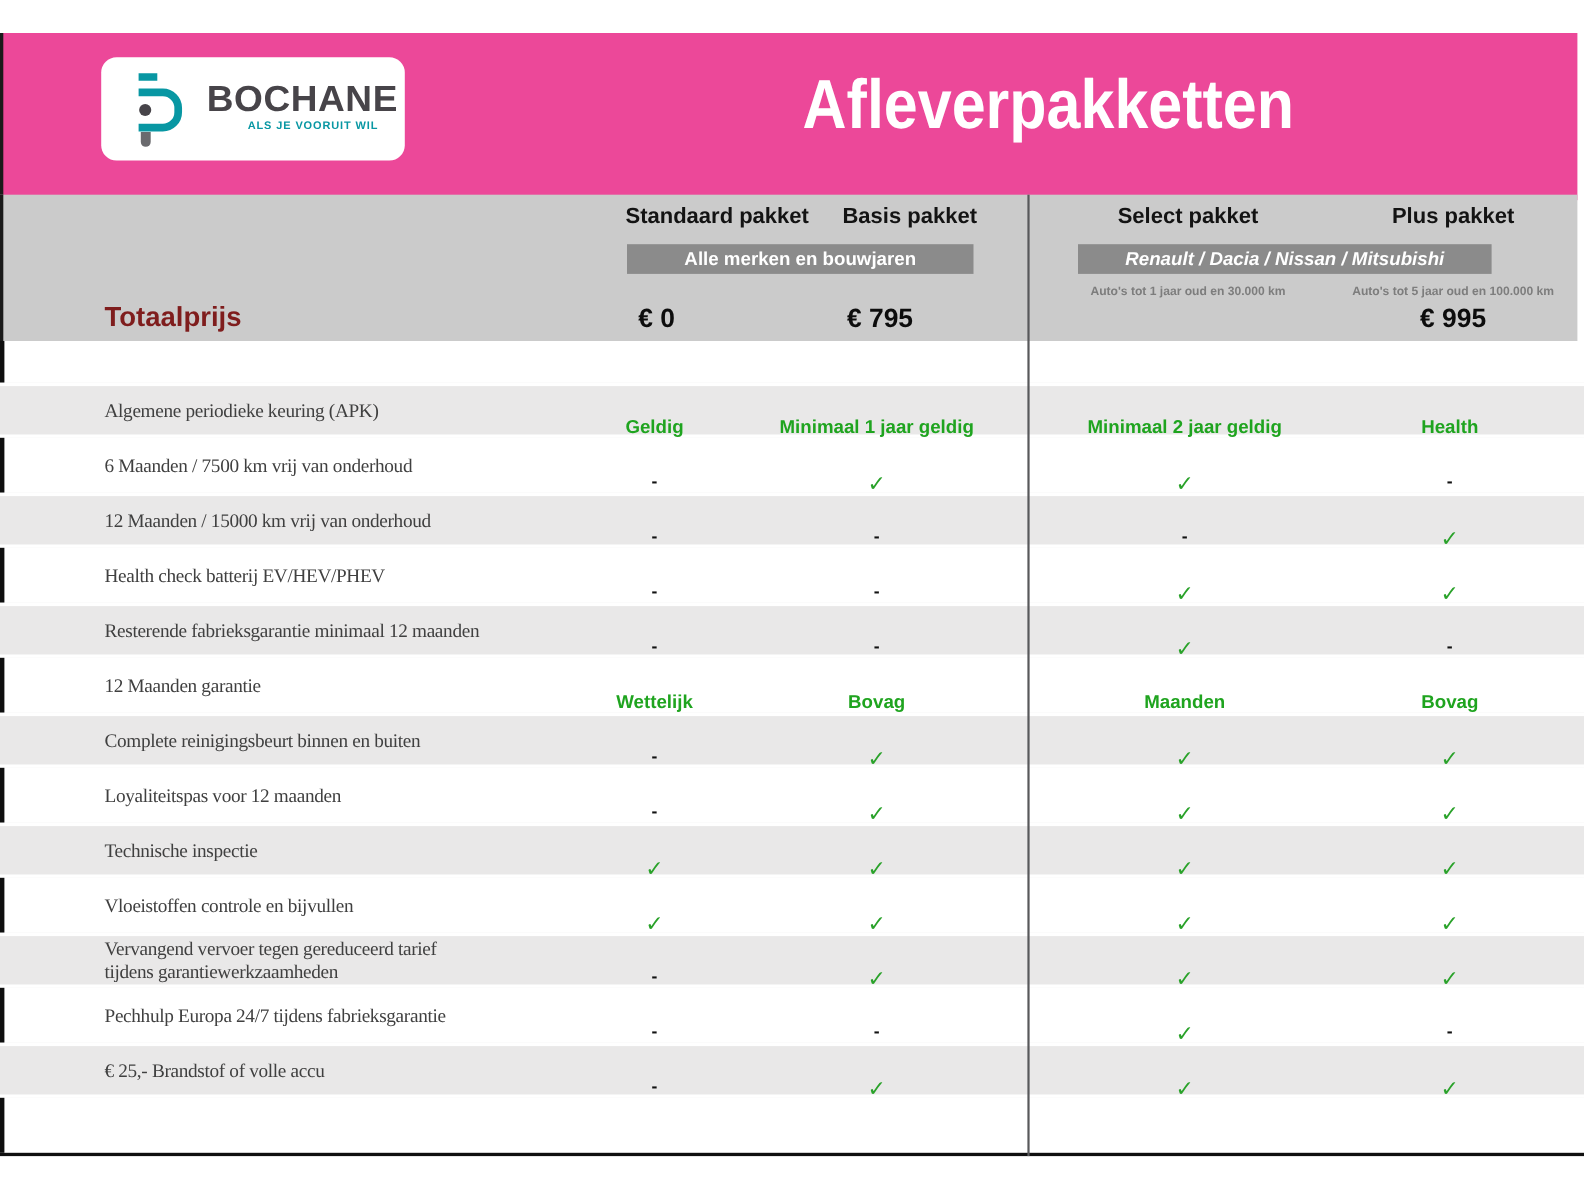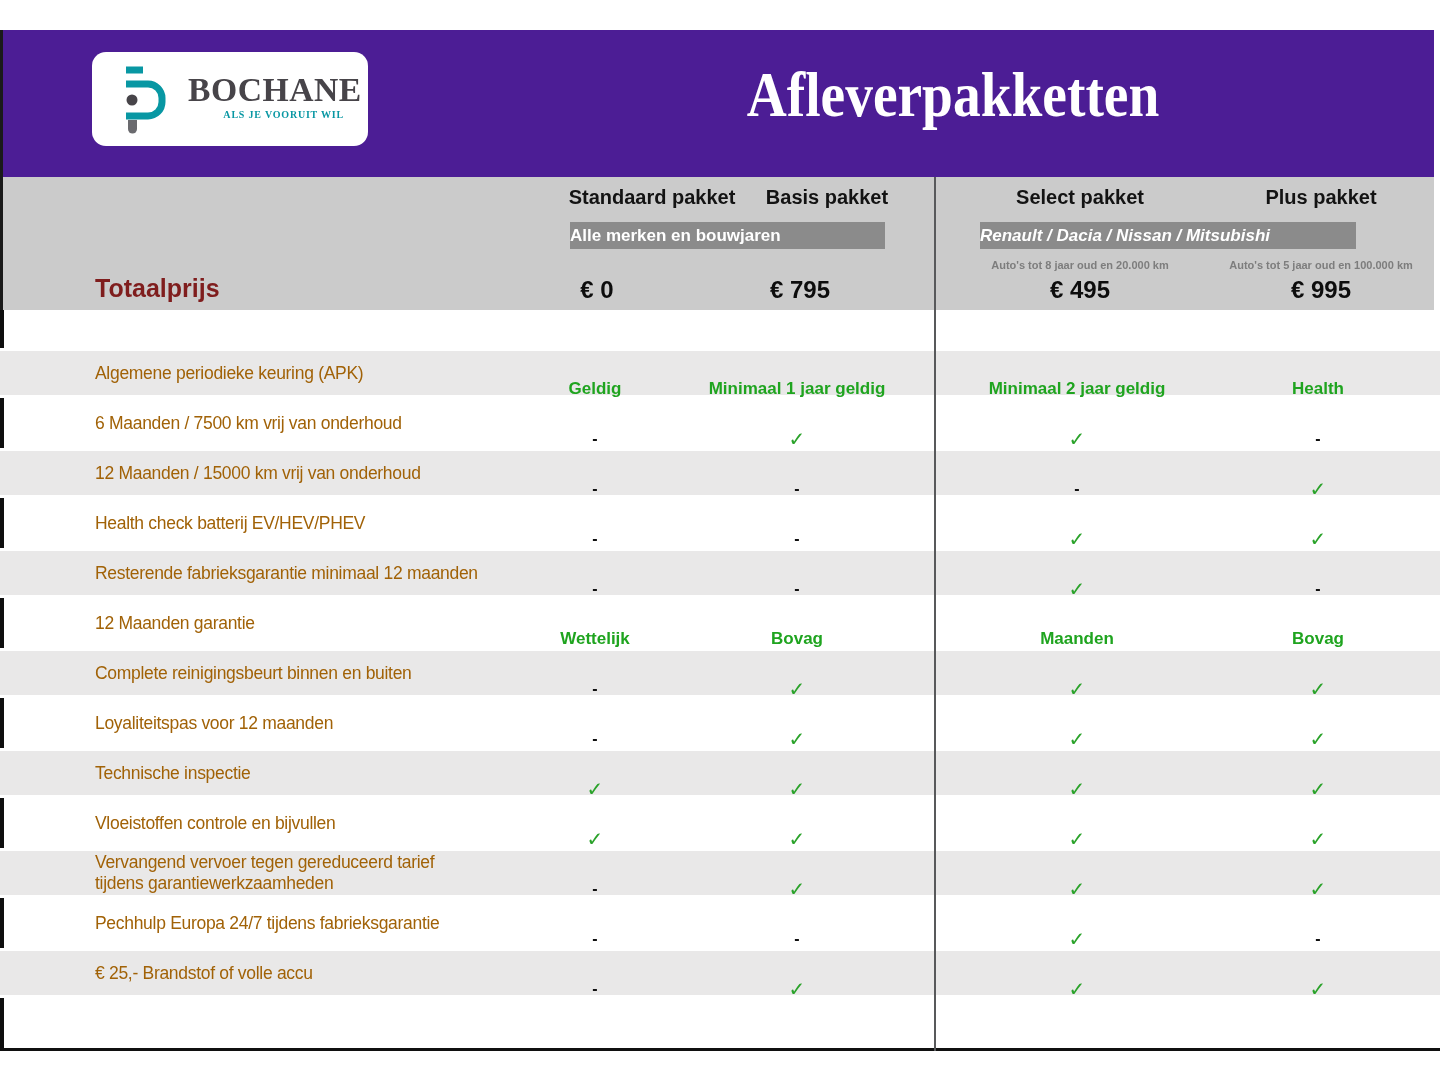--- a/index.html
+++ b/index.html
@@ -2,52 +2,52 @@
 <html><head>
 <meta charset="utf-8">
 <style>
   html,body{margin:0;padding:0;}
   body{
     width:1440px;height:1080px;background:#ffffff;position:relative;overflow:hidden;
     font-family:"Liberation Sans", sans-serif;
   }
 
   
-  .teal-band{position:absolute;top:30px;left:0;right:6px;height:152px;background:#4c1d95;border-left:3px solid #1a1a1a;font-family:Liberation Serif, serif;}
+  .teal-band{position:absolute;top:30px;left:0;right:6px;height:152px;background:#ec4899;border-left:3px solid #1a1a1a;}
   .logo-box{position:absolute;left:89px;top:22px;width:276px;height:94px;background:#ffffff;border-radius:14px;}
   .logo-mark{position:absolute;left:26px;top:12px;}
   .logo-text{position:absolute;left:96px;top:20px;width:156px;}
   .logo-brand{display:block;font-size:33px;font-weight:bold;color:#474449;letter-spacing:.5px;line-height:36px;transform:scaleX(1.02);transform-origin:left center;}
   .logo-tagline{display:block;text-align:right;font-size:10px;font-weight:bold;color:#0897A3;letter-spacing:.8px;margin-top:1px;}
   .page-title{position:absolute;left:460px;top:26px;width:980px;margin:0;text-align:center;
     font-size:63px;line-height:78px;font-weight:bold;color:#ffffff;transform:scaleX(.88);}
 
   
   .head-band{position:absolute;top:177px;left:0;right:6px;height:133px;background:#CBCBCB;border-left:3px solid #1a1a1a;}
   .col-title{position:absolute;top:9px;width:260px;text-align:center;font-size:20px;font-weight:bold;color:#131313;}
   .ct0{left:519px}.ct1{left:694px}.ct2{left:947px}.ct3{left:1188px}
   .badge{position:absolute;top:45px;height:27px;background:#8B8B8B;color:#ffffff;font-size:17px;font-weight:bold;
-    text-align:left;line-height:27px;}
+    text-align:center;line-height:27px;}
   .badge-1{left:567px;width:315px;}
   .badge-2{left:977px;width:376px;font-style:italic;}
   .caption{position:absolute;top:82px;width:300px;text-align:center;font-size:11px;font-weight:bold;color:#7D7D7D;}
   .cap2{left:927px}.cap3{left:1168px}
   .price-label{position:absolute;left:92px;top:97px;font-size:25px;font-weight:bold;color:#7f1d1d;}
   .price{position:absolute;top:99px;width:300px;text-align:center;font-size:24px;font-weight:bold;color:#0d0d0d;}
   .p0{left:444px}.p1{left:647px}.p2{left:927px}.p3{left:1168px}
 
   
   .gap-row{position:absolute;top:310px;left:0;right:0;height:38px;background:#ffffff;}
   .rows{position:absolute;top:348px;left:0;right:0;height:650px;}
   .row{position:absolute;left:0;right:0;height:50px;}
   .row-gray{background:#E9E8E8;border-top:3px solid #ffffff;border-bottom:3px solid #ffffff;box-sizing:border-box;}
   .row-white{background:#ffffff;}
   .leftbar{position:absolute;left:0;top:0;width:4px;height:100%;background:#0e0e0e;}
   .row-label{position:absolute;left:95px;top:0;height:100%;width:430px;display:flex;align-items:center;
-    font-size:17.5px;color:#a16207;letter-spacing:-.3px;line-height:21px;white-space:pre-line;}
+    font-size:17.5px;color:#404040;letter-spacing:-.3px;line-height:21px;white-space:pre-line;font-family:Liberation Serif, serif;}
   .cell{position:absolute;top:16px;height:100%;width:300px;display:flex;align-items:center;justify-content:center;}
   .c0{left:445px}.c1{left:647px}.c2{left:927px}.c3{left:1168px}
   .val-text{font-size:17px;font-weight:bold;color:#1FA41F;}
   .check{font-family:"DejaVu Sans", sans-serif;font-size:20px;font-weight:bold;color:#2AA22A;line-height:20px;}
   .dash{font-size:16px;font-weight:900;color:#111111;line-height:16px;}
 
   .bottom-row{position:absolute;top:998px;left:0;right:0;height:50px;background:#ffffff;}
   .bottom-line{position:absolute;top:1048px;left:0;width:1440px;height:3px;background:#101010;}
   .divider{position:absolute;left:934px;top:177px;width:2px;height:874px;background:#58595B;z-index:5;}
 </style>
@@ -72,27 +72,26 @@
 
 <div class="head-band">
   <div class="col-title ct0">Standaard pakket</div>
   <div class="col-title ct1">Basis pakket</div>
   <div class="col-title ct2">Select pakket</div>
   <div class="col-title ct3">Plus pakket</div>
 
   <div class="badge badge-1">Alle merken en bouwjaren</div>
   <div class="badge badge-2">Renault / Dacia / Nissan / Mitsubishi</div>
 
-  <div class="caption cap2">Auto's tot 8 jaar oud en 20.000 km</div>
+  <div class="caption cap2">Auto's tot 1 jaar oud en 30.000 km</div>
   <div class="caption cap3">Auto's tot 5 jaar oud en 100.000 km</div>
 
   <div class="price-label">Totaalprijs</div>
   <div class="price p0">€ 0</div>
   <div class="price p1">€ 795</div>
-  <div class="price p2">€ 495</div>
   <div class="price p3">€ 995</div>
 </div>
 
 <div class="gap-row">
     <span class="leftbar"></span>
   </div>
 
 <div class="rows">
     <div class="row row-gray" style="top: 0px;">
       <div class="row-label">Algemene periodieke keuring (APK)</div>

